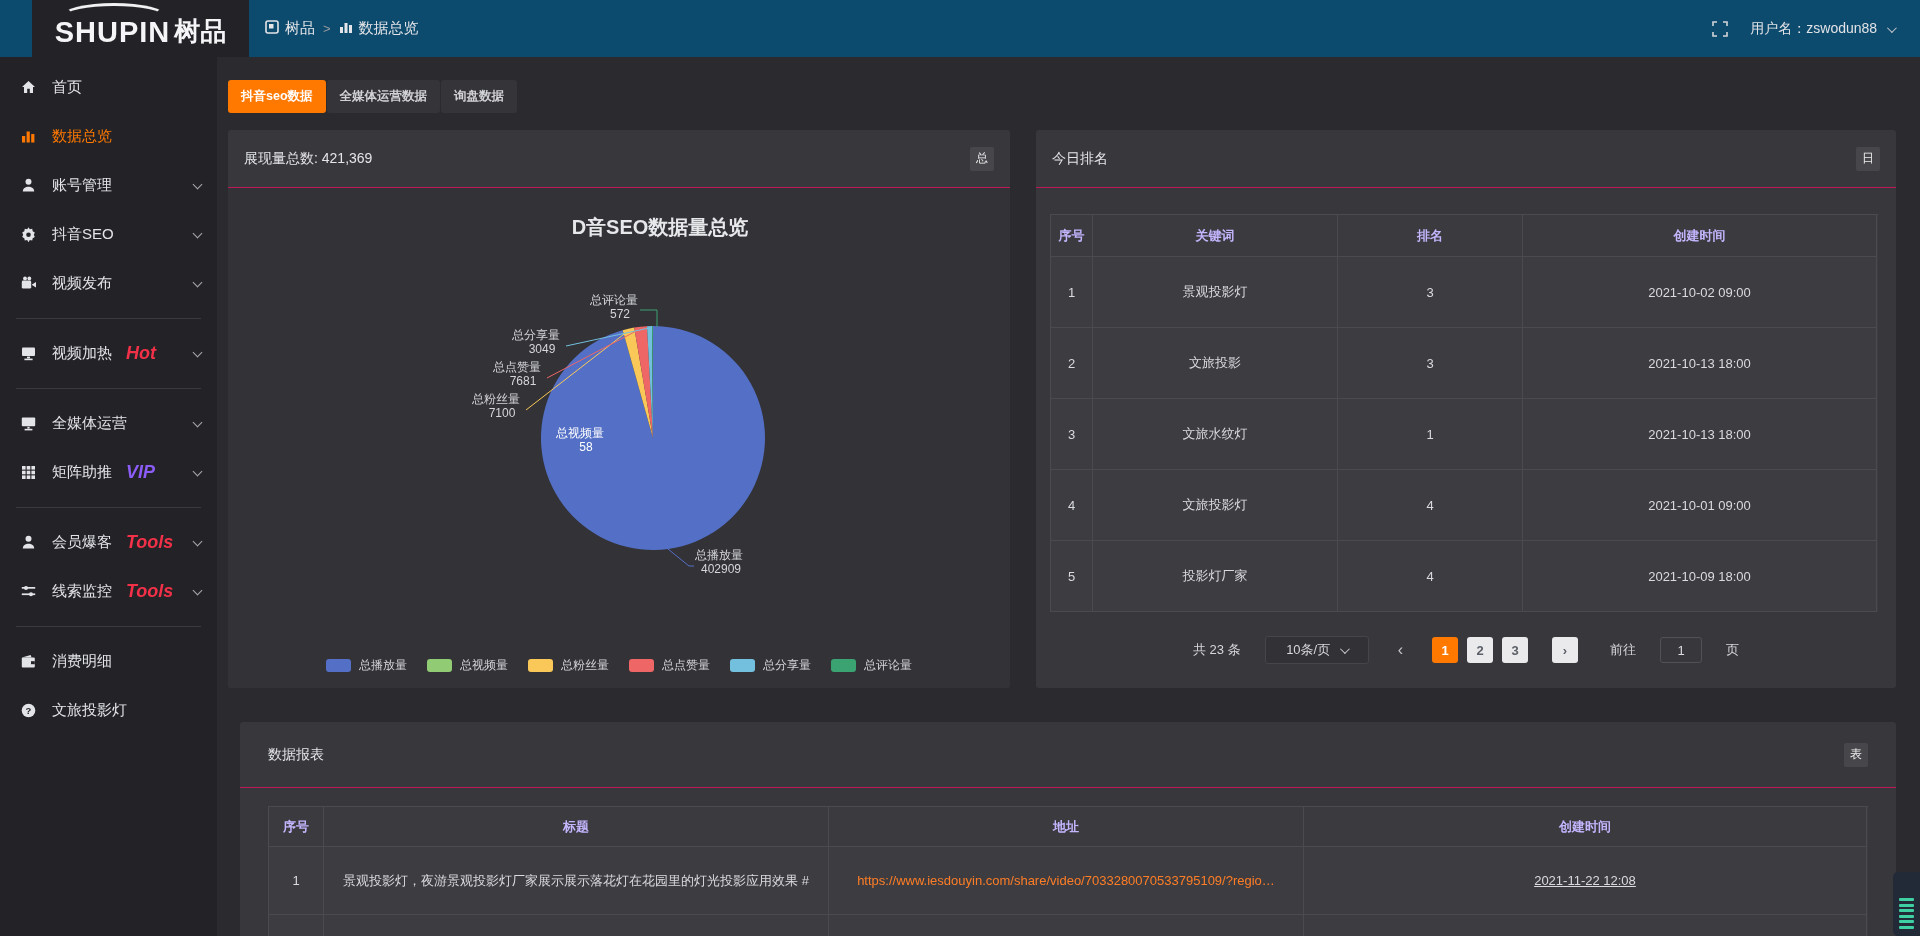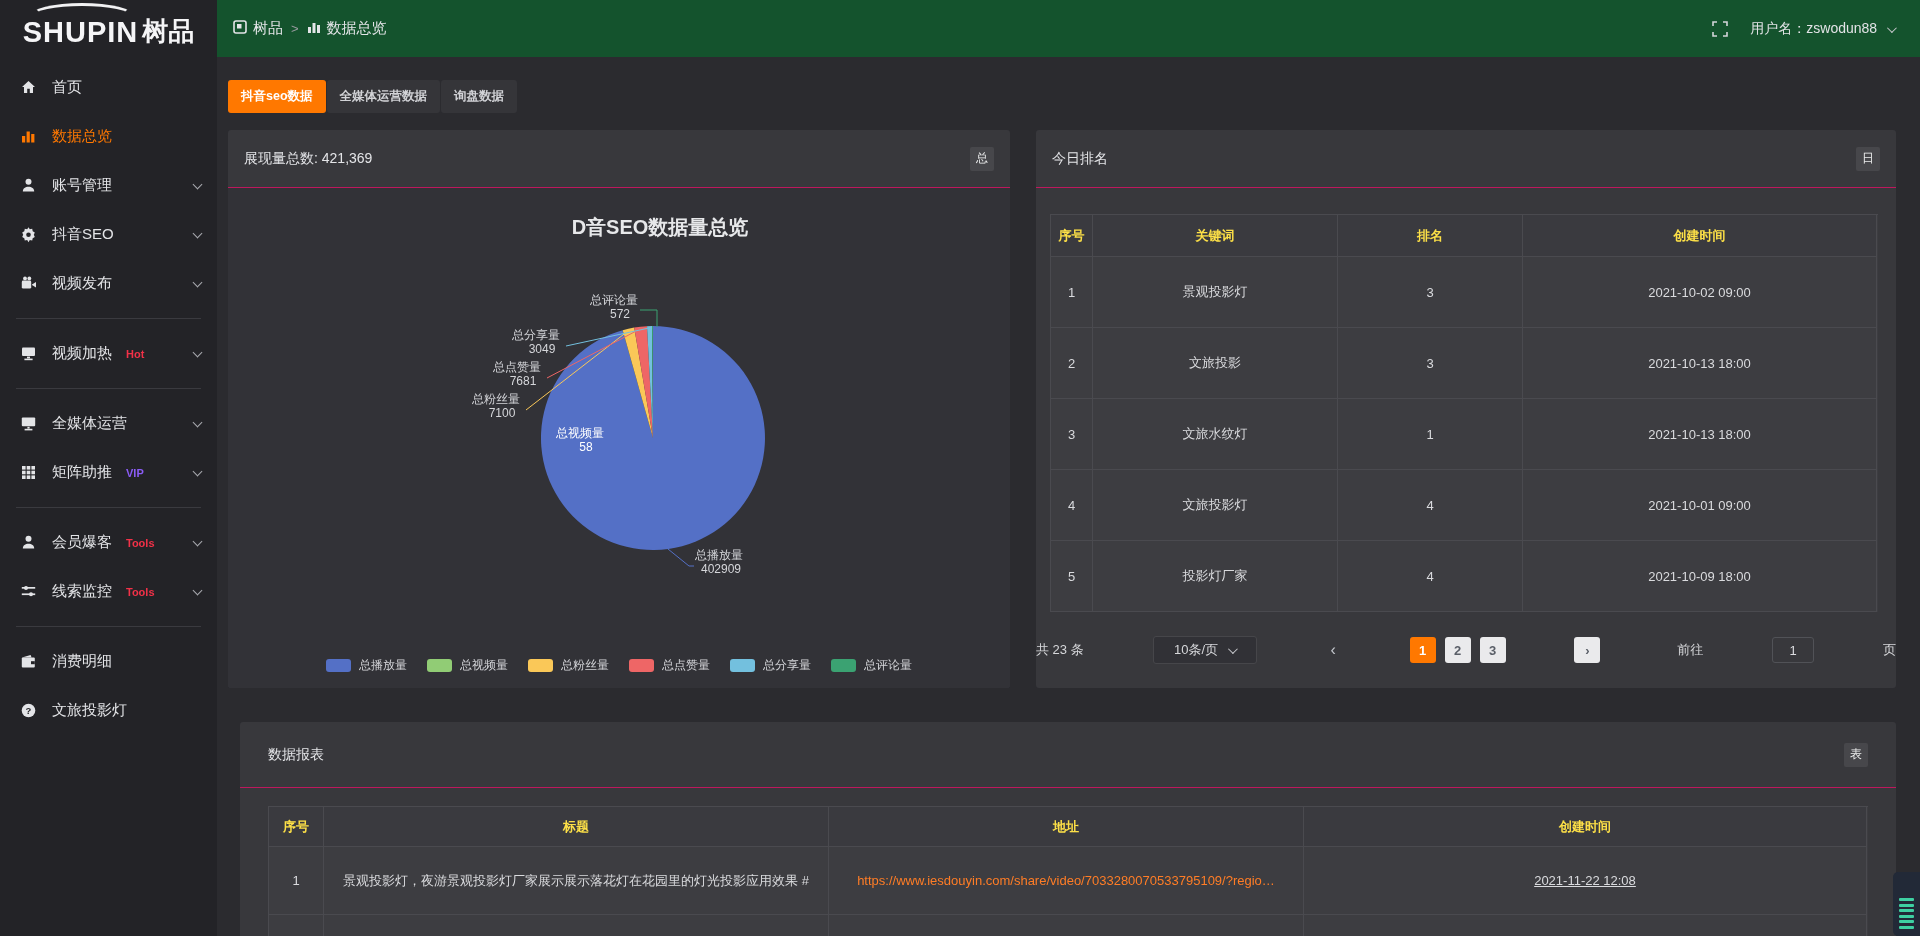--- a/index.html
+++ b/index.html
@@ -1,22 +1,22 @@
 <!DOCTYPE html>
 <html><head>
 <meta charset="utf-8">
 <style>
   * { margin:0; padding:0; box-sizing:border-box; }
   html,body { width:1920px; height:936px; overflow:hidden; background:#2b2b2f;
     font-family:"Liberation Sans","DejaVu Sans",sans-serif; color:#d8d9dc; }
   .stage { position:relative; width:1920px; height:936px; }
 
   
-  .topbar { position:absolute; left:0; top:0; width:1920px; height:57px; background:#14532d;
-    display:flex; align-items:center; z-index:5; }
+  .topbar { position:absolute; left:0; top:0; width:1920px; height:57px; background:#0c4a6e;
+    display:flex; align-items:center; z-index:5;padding-left:32px; }
   .logo { position:relative; width:217px; height:57px; display:flex; align-items:flex-end;
     justify-content:center; padding-bottom:8px; background:#232327; }
   .logo-arc { position:absolute; top:3px; left:30px; width:104px; height:26px;
     border:3px solid transparent; border-top:3px solid #f1f1f3; border-radius:50%; }
   .logo-en { font-size:29px; font-weight:bold; letter-spacing:1px; color:#f5f5f7; }
   .logo-cn { font-size:26px; font-weight:bold; color:#f5f5f7; margin-left:4px; }
   .crumbs { display:flex; align-items:center; margin-left:16px; font-size:15px; color:#e4e5e8; gap:8px; }
   .crumb { display:flex; align-items:center; gap:6px; cursor:default; }
   .crumb-sep { color:#9a9ba0; font-size:13px; }
   .top-right { margin-left:auto; display:flex; align-items:center; gap:22px; padding-right:26px;
@@ -26,21 +26,21 @@
     border-bottom:1.6px solid #c6c7cb; transform:rotate(45deg) translateY(-2px); }
 
   
   .sidebar { position:absolute; left:0; top:57px; width:217px; height:879px; background:#232327;
     padding-top:6px; }
   .side-item { position:relative; height:49px; display:flex; align-items:center; padding:0 14px 0 20px;
     font-size:15px; color:#e3e4e7; cursor:pointer; }
   .side-item .ico { width:17px; height:17px; margin-right:15px; display:flex; align-items:center; justify-content:center; }
   .side-item svg { fill:currentColor; }
   .side-item.active { color:#ff7800; }
-  .badge { font-size:11px; font-weight:bold; margin-left:14px; }
+  .badge { font-size:18px; font-weight:bold; font-style:italic; margin-left:14px; }
   .badge.red { color:#f23148; } .badge.gold { color:#8b5cf6; }
   .side-chev { position:absolute; right:16px; width:7px; height:7px; border-right:1.6px solid #a9aaaf;
     border-bottom:1.6px solid #a9aaaf; transform:rotate(45deg); margin-top:-3px; }
   .side-div { height:1px; background:#3a3a3f; margin:10px 16px; }
 
   
   .tabs { position:absolute; left:228px; top:80px; display:flex; gap:1px; }
   .tab { height:33px; padding:0 13px; border-radius:3px; background:#353539; color:#d2d3d7;
     font-size:12.5px; font-weight:bold; display:flex; align-items:center; cursor:pointer; }
   .tab.active { background:#ff7800; color:#fff; }
@@ -61,31 +61,31 @@
 
   .panel-right { left:1036px; top:130px; width:860px; height:558px; }
   .panel-bottom { left:240px; top:722px; width:1656px; height:290px; }
   .panel-bottom .panel-head { height:66px; padding:0 28px; }
 
   .dtable { border-left:1px solid #4a4a4f; border-top:1px solid #4a4a4f; background:#3d3d41; }
   .t-row { display:flex; }
   .t-cell { border-right:1px solid #4a4a4f; border-bottom:1px solid #4a4a4f; display:flex;
     align-items:center; justify-content:center; font-size:13px; color:#dadbde; overflow:hidden;
     white-space:nowrap; padding:0 8px; }
-  .t-head .t-cell { font-weight:bold; color:#fde047; background:#3a3a3f; }
+  .t-head .t-cell { font-weight:bold; color:#c4b5fd; background:#3a3a3f; }
   .rt { position:absolute; left:14px; right:18px; top:84px; }
   .rt .t-head .t-cell { height:42px; }
   .rt .t-body .t-cell { height:71px; }
   .bt { position:absolute; left:28px; right:28px; top:84px; }
   .bt .t-head .t-cell { height:40px; }
   .bt .t-body .t-cell { height:68px; }
   .link { color:#ff7d26; cursor:pointer; }
 
   .paging { position:absolute; left:0; right:0; bottom:24px; display:flex; align-items:center;
-    justify-content:space-between; gap:24px; font-size:13px; color:#d6d7da; }
+    justify-content:center; gap:24px; font-size:13px; color:#d6d7da; }
   .pg-select { display:flex; align-items:center; justify-content:center; gap:10px; width:104px; height:28px;
     background:#313136; border:1px solid #46464a; border-radius:3px; cursor:pointer; }
   .pg-arrow { color:#c4c7cd; font-size:16px; padding:0 5px; cursor:pointer; }
   .pg-num { min-width:26px; height:26px; border-radius:3px; background:#eaeaec; color:#5a5f68;
     font-weight:bold; display:flex; align-items:center; justify-content:center; cursor:pointer; padding:0 4px; }
   .pg-num.active { background:#ff7800; color:#fff; }
   .pg-input { width:42px; height:26px; background:transparent; border:1px solid #515257; border-radius:3px;
     color:#dcdde0; text-align:center; font-size:13px; }
 
   .float-widget { position:absolute; right:0; bottom:0; width:27px; height:64px; background:#222937;

